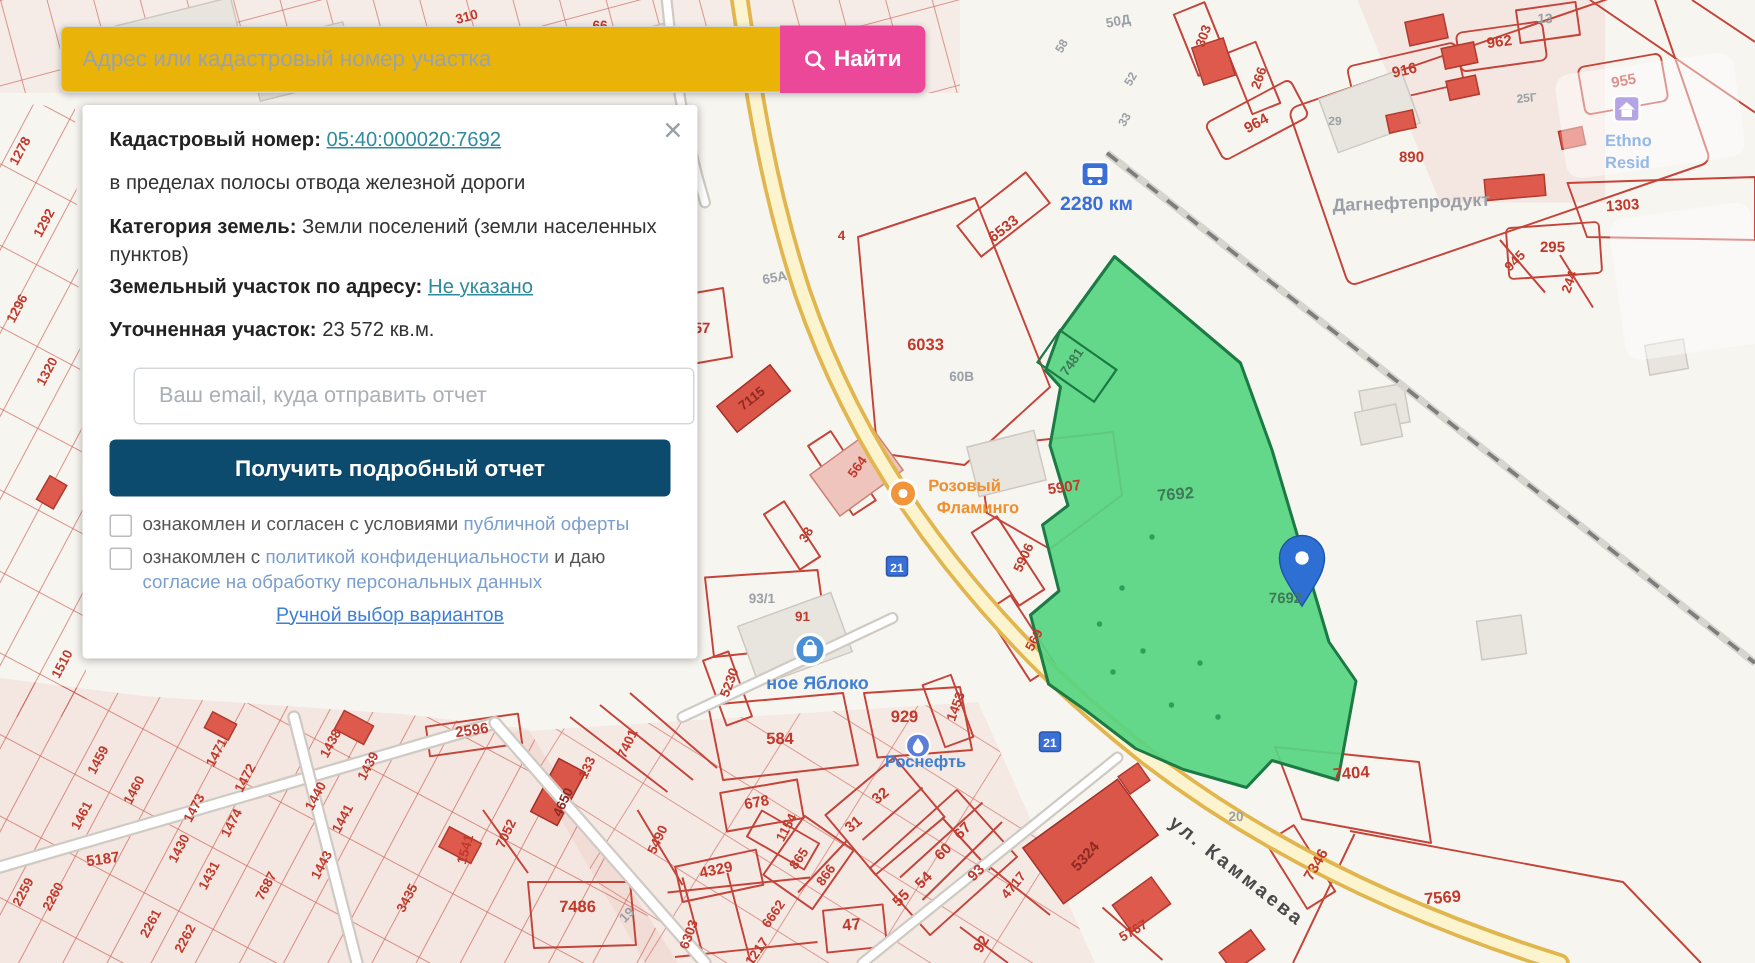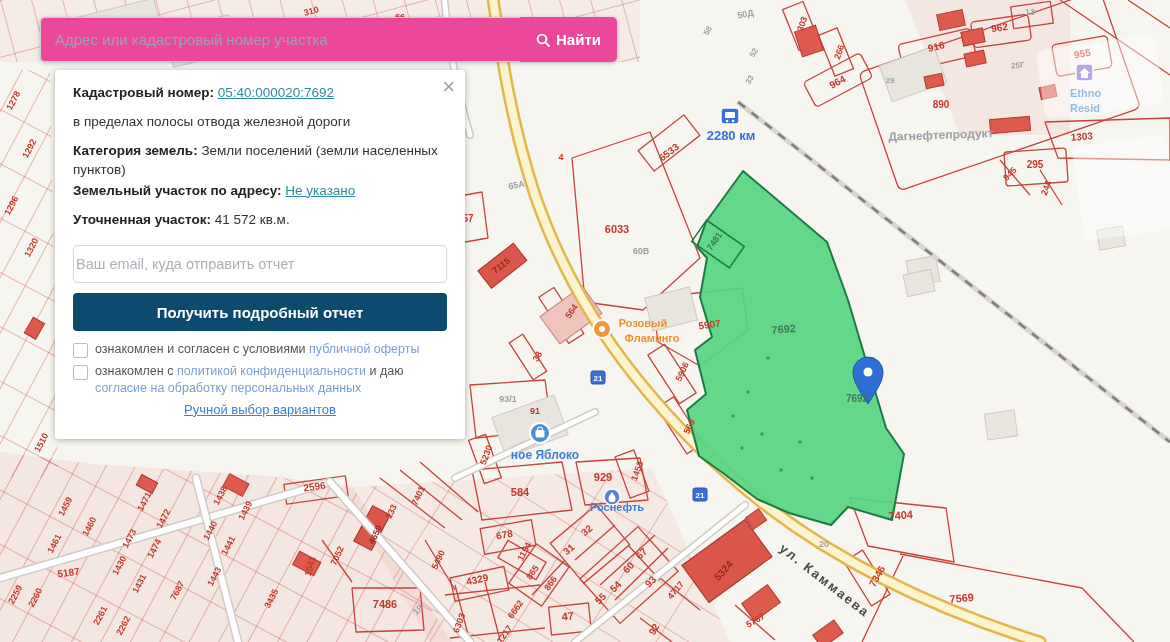--- a/index.html
+++ b/index.html
@@ -19,21 +19,21 @@
   .ml.kmblue{fill:#3a6fd8;}
   .shield-text{fill:#fff;font-weight:700;font-family:"Liberation Sans",sans-serif;}
 
   
   .search-bar{
     position:absolute;left:40px;top:17px;width:577px;height:45px;
     display:flex;box-shadow:0 1px 4px rgba(0,0,0,.25);border-radius:5px;
   }
   .search-input{
     flex:1;height:100%;box-sizing:border-box;border:1px solid #cdd2d6;border-right:none;
-    border-radius:5px 0 0 5px;padding:0 14px;font-size:15px;color:#333;background:#ec4899;
+    border-radius:5px 0 0 5px;padding:0 14px;font-size:15px;color:#333;background:#eab308;
     font-family:"Liberation Sans",sans-serif;outline:none;
   }
   .search-input::placeholder{color:#9aa3ad;}
   .search-btn{
     width:97px;height:100%;border:none;background:#ec4899;color:#fff;font-size:15px;
     font-weight:700;border-radius:0 5px 5px 0;display:flex;align-items:center;
     justify-content:center;gap:6px;cursor:pointer;font-family:"Liberation Sans",sans-serif;
   }
 
   
@@ -46,22 +46,22 @@
   .panel b{color:#222;}
   a.teal{color:#2e8b9e;text-decoration:underline;cursor:pointer;}
   a.lblue{color:#7b9fcc;text-decoration:none;cursor:pointer;}
   a.blue{color:#3f7fd4;text-decoration:underline;cursor:pointer;}
   .close-x{
     position:absolute;right:10px;top:6px;font-size:22px;color:#98a0a6;cursor:pointer;
     line-height:1;font-weight:400;
   }
   .email-input{
     width:100%;box-sizing:border-box;height:38px;border:1px solid #d4d8db;border-radius:4px;
-    padding:0 2px;font-size:14.5px;color:#333;font-family:"Liberation Sans",sans-serif;outline:none;
-    margin:2px 0 10px 0;
+    padding:0 16px;font-size:14.5px;color:#333;font-family:"Liberation Sans",sans-serif;outline:none;
+    margin:2px 0 10px 16px;
   }
   .email-input::placeholder{color:#aab0b6;}
   .report-btn{
     width:100%;height:38px;border:none;border-radius:4px;background:#0c4a6e;color:#fff;
     font-size:15px;font-weight:700;cursor:pointer;font-family:"Liberation Sans",sans-serif;
     margin-bottom:10px;text-shadow:0 1px 1px rgba(0,0,0,.15);
   }
   .cbrow{display:flex;align-items:flex-start;gap:7px;margin-bottom:4px;font-size:12.5px;color:#555;line-height:1.4;}
   .cbbox{
     width:13px;height:13px;border:1px solid #b8bcc0;border-radius:2px;background:#fff;
@@ -406,21 +406,21 @@
     <span>Земли поселений (земли населенных пунктов)</span>
   </div>
 
   <div class="row">
     <b>Земельный участок по адресу:</b>
     <a class="teal">Не указано</a>
   </div>
 
   <div class="row" style="margin-bottom:14px;">
     <b>Уточненная участок:</b>
-    <span>41 572 кв.м.</span>
+    <span>23 572 кв.м.</span>
   </div>
 
   <input class="email-input" type="text" placeholder="Ваш email, куда отправить отчет" style="">
 
   <button class="report-btn">Получить подробный отчет</button>
 
   <div class="cbrow">
     <span class="cbbox"></span>
     <span>
       <span>ознакомлен и согласен с условиями</span>

